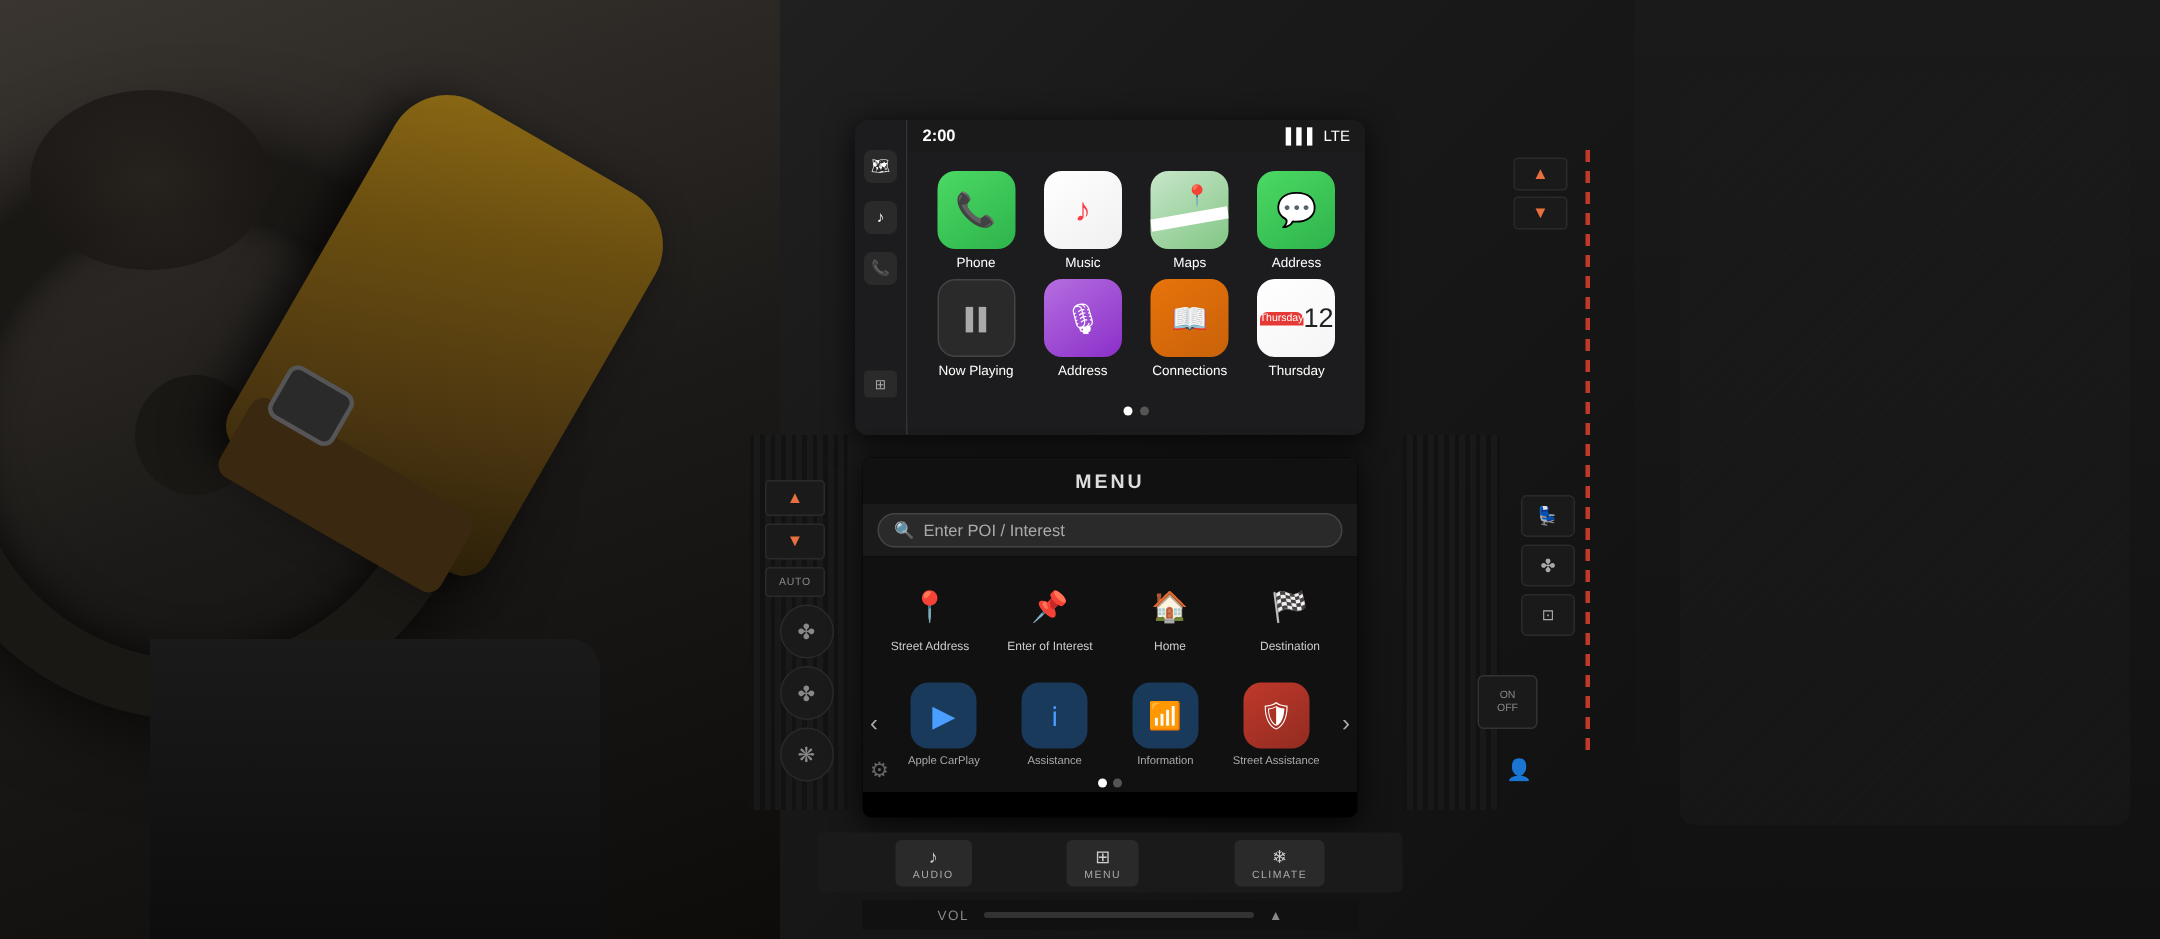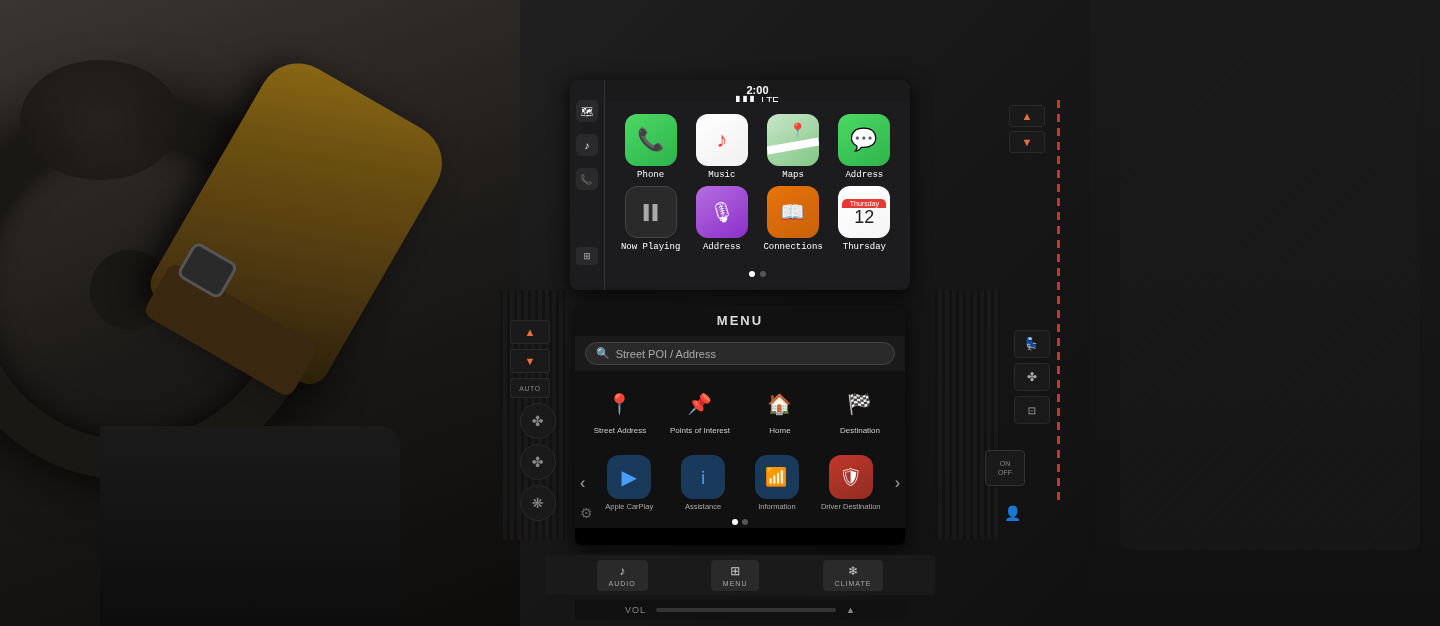--- a/index.html
+++ b/index.html
@@ -128,21 +128,20 @@
       box-shadow: 0 4px 20px rgba(0,0,0,0.8);
     }
 
     .carplay-header {
       background: #1a1a1a;
       padding: 4px 10px;
       display: flex;
       align-items: center;
       justify-content: space-between;
       height: 22px;
-      flex-direction: column;
     }
 
     .carplay-time {
       color: white;
       font-size: 11px;
       font-weight: 600;
     }
 
     .carplay-status {
       display: flex;
@@ -176,21 +175,20 @@
       display: flex;
       align-items: center;
       justify-content: center;
       font-size: 24px;
     }
 
     .app-icon-label {
       color: white;
       font-size: 9px;
       text-align: right;
-      font-family: Liberation Mono, monospace;
     }
 
     
     .app-phone { background: linear-gradient(145deg, #4cd964, #2db34b); }
     .app-music { background: linear-gradient(145deg, #fff, #f0f0f0); color: #fc3c44; }
     .app-messages { background: linear-gradient(145deg, #4cd964, #2db34b); }
     .app-nowplaying { background: #2a2a2a; color: #fff; border: 1px solid #444; }
     .app-podcasts { background: linear-gradient(145deg, #b56ee0, #8b2fc9); }
     .app-audiobooks { background: linear-gradient(145deg, #e8730a, #c8620a); }
     .app-calendar { background: linear-gradient(145deg, #fff, #f5f5f5); color: #e53935; }
@@ -716,55 +714,55 @@
         </div>
 
         <div class="app-icon">
           <div class="app-icon-img app-audiobooks">
             <span style="color:white; font-size:20px;">📖</span>
           </div>
           <span class="app-icon-label">Connections</span>
         </div>
 
         <div class="app-icon">
-          <div class="app-icon-img app-calendar" style="flex-direction:column; gap:0; padding:4px;">
+          <div class="app-icon-img app-calendar" style="flex-direction:row; gap:0; padding:4px;">
             <div style="background:#e53935; color:white; font-size:7px; width:100%; text-align:center; border-radius:5px 5px 0 0; padding:1px 0;">Thursday</div>
             <div style="color:#222; font-size:18px; font-weight:300; line-height:1;">12</div>
           </div>
           <span class="app-icon-label">Thursday</span>
         </div>
       </div>
 
       <div style="display:flex; align-items:center; justify-content:center; gap:5px; padding:5px; background:#1c1c1e;">
         <div class="dot dot-active"></div>
         <div class="dot dot-inactive"></div>
       </div>
     </div>
   </div>
 </div>
 
 <div class="menu-screen">
   <div class="menu-header">MENU</div>
   <div class="menu-search">
     <div class="menu-search-box">
       <span class="search-icon-small">🔍</span>
-      <span class="menu-search-text">Street POI / Address</span>
+      <span class="menu-search-text">Enter POI / Interest</span>
     </div>
   </div>
 
   <div class="menu-grid">
 
     <div class="menu-item">
       <div class="menu-item-icon">📍</div>
       <span class="menu-item-label">Street Address</span>
     </div>
 
     <div class="menu-item">
       <div class="menu-item-icon">📌</div>
-      <span class="menu-item-label">Points of Interest</span>
+      <span class="menu-item-label">Enter of Interest</span>
     </div>
 
     <div class="menu-item">
       <div class="menu-item-icon">🏠</div>
       <span class="menu-item-label">Home</span>
     </div>
 
     <div class="menu-item">
       <div class="menu-item-icon">🏁</div>
       <span class="menu-item-label">Destination</span>
@@ -785,21 +783,21 @@
         <span class="carousel-item-label">Assistance</span>
       </div>
 
       <div class="carousel-item">
         <div class="carousel-icon ci-connections" style="font-size:18px; color:#4a9eff;">📶</div>
         <span class="carousel-item-label">Information</span>
       </div>
 
       <div class="carousel-item">
         <div class="carousel-icon ci-driver" style="font-size:18px;">🛡</div>
-        <span class="carousel-item-label">Driver Destination</span>
+        <span class="carousel-item-label">Street Assistance</span>
       </div>
     </div>
     <div class="carousel-arrow">›</div>
   </div>
 
   <div class="menu-bottom-dots">
     <div class="dot dot-active"></div>
     <div class="dot dot-inactive"></div>
   </div>
 </div>

